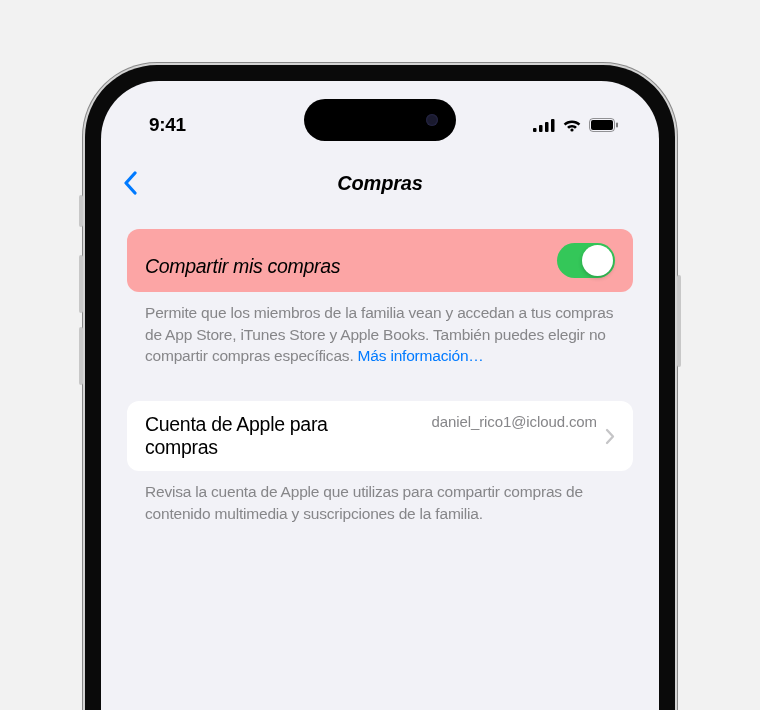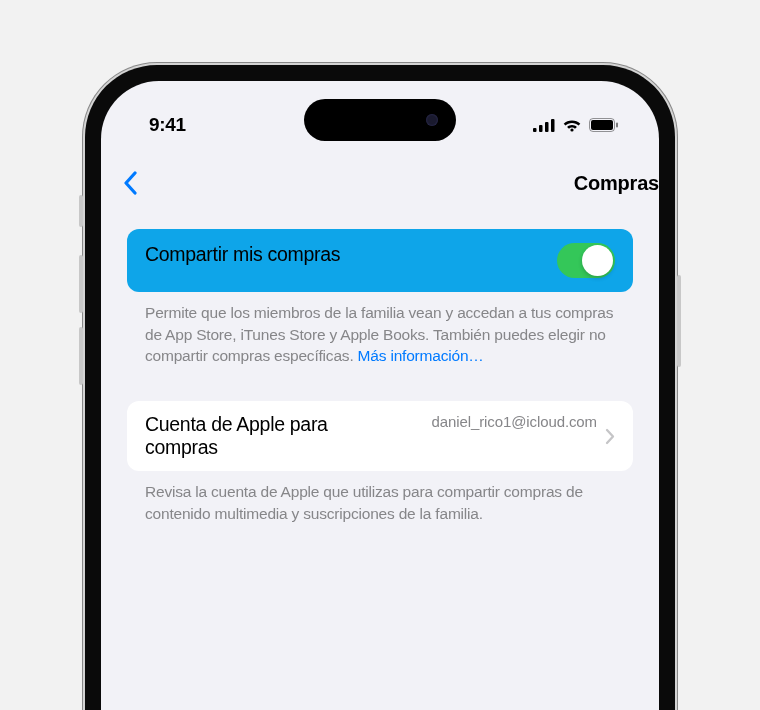--- a/index.html
+++ b/index.html
@@ -78,46 +78,48 @@
       letter-spacing: -0.3px;
     }
     .status-icons {
       display: flex;
       align-items: center;
       gap: 7px;
     }
     .nav-bar {
       display: flex;
       align-items: center;
-      justify-content: flex-end;
+      justify-content: center;
       height: 48px;
       position: relative;
       margin-top: 16px;
+      font-style: italic;
     }
     .back-chevron {
       position: absolute;
       left: 22px;
       display: flex;
       align-items: center;
     }
     .nav-title {
       font-size: 20px;
       font-weight: 600;
       letter-spacing: -0.2px;
     }
     .content {
       padding: 22px 26px 0 26px;
     }
     .settings-row {
-      background: #0ea5e9;
+      background: #fca5a5;
       border-radius: 12px;
       padding: 14px 18px;
       display: flex;
-      align-items: flex-start;
+      align-items: flex-end;
       justify-content: space-between;
+      font-style: italic;
     }
     .row-title {
       font-size: 19.5px;
       font-weight: 400;
       letter-spacing: -0.3px;
       color: #000;
     }
     .toggle {
       width: 58px;
       height: 35px;

